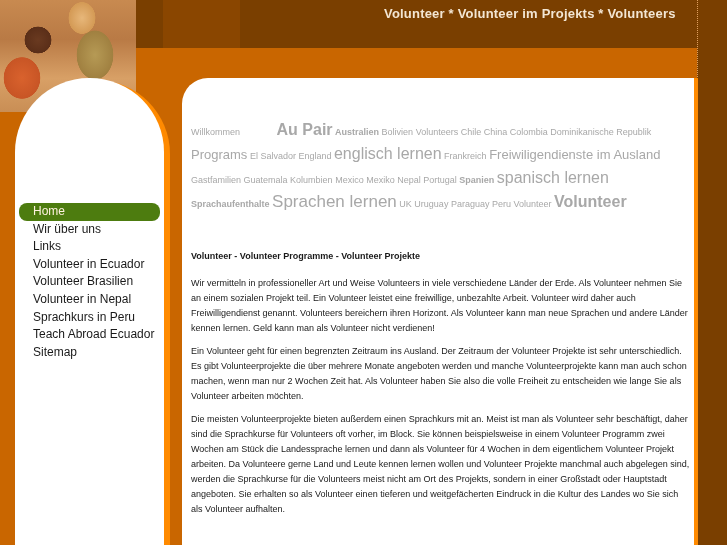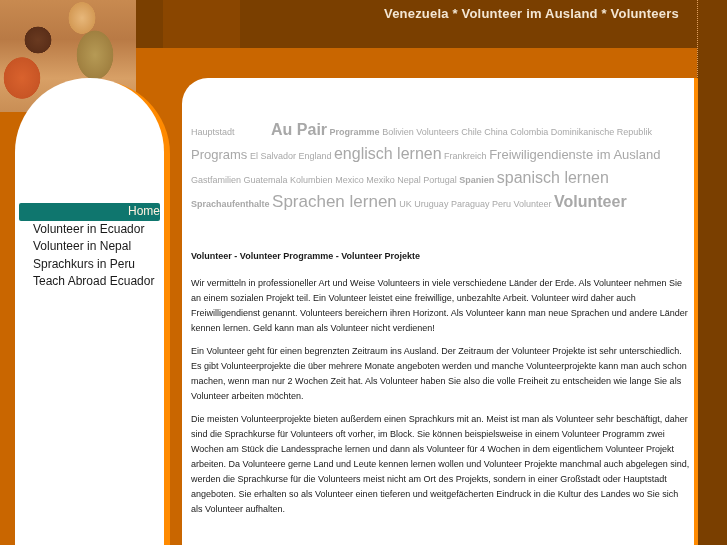--- a/index.html
+++ b/index.html
@@ -47,21 +47,21 @@
     position:absolute; left:15px; top:78px; width:149px; height:480px;
     background:#ffffff; border-radius:74px 74px 0 0;
   }
   .nav { position:absolute; left:19px; top:203px; width:141px; }
   .nav-item {
     display:block; height:17.6px; line-height:17.6px;
     padding-left:14px; font-size:12px; color:#1a1a1a;
     text-decoration:none; white-space:nowrap; cursor:pointer;
   }
   .nav-item.active {
-    background:#0f766e; color:#fff2e0; border-radius:2px;text-align:right;
+    background:#4d7c0f; color:#fff2e0; border-radius:8px;
   }
   
   .content-shadow {
     position:absolute; left:186px; top:78px; width:512px; height:470px;
     background:#ff8a00; border-radius:26px 0 0 0;
   }
   .content {
     position:absolute; left:182px; top:78px; width:512px; height:470px;
     background:#ffffff; border-radius:26px 0 0 0;
   }
@@ -84,42 +84,46 @@
   .main-text h1 { font-size:9px; font-weight:bold; margin:0 0 12px 0; }
   .main-text h2 { font-size:9px; font-weight:bold; margin:0 0 12px 0; }
   .main-text p { margin:0 0 8px 0; }
 </style>
 </head>
 <body>
 
 <div class="top-band"></div>
 <div class="photo-dark"></div>
 <div class="photo"></div>
-<div class="header-title">Venezuela * Volunteer im Ausland * Volunteers</div>
+<div class="header-title">Volunteer * Volunteer im Projekts * Volunteers</div>
 
 <div class="right-col"></div>
 
 <div class="sidebar-shadow"></div>
 <div class="sidebar"></div>
 
 <nav class="nav">
   <a class="nav-item active">Home</a>
+  <a class="nav-item">Wir über uns</a>
+  <a class="nav-item">Links</a>
   <a class="nav-item">Volunteer in Ecuador</a>
+  <a class="nav-item">Volunteer Brasilien</a>
   <a class="nav-item">Volunteer in Nepal</a>
   <a class="nav-item">Sprachkurs in Peru</a>
   <a class="nav-item">Teach Abroad Ecuador</a>
+  <a class="nav-item">Sitemap</a>
 </nav>
 
 <div class="content-shadow"></div>
 <div class="content"></div>
 
 <div class="tags">
-  <a class="t1">Hauptstadt</a> 
+  <a class="t1">Willkommen</a> 
   <a class="t2">Au Pair</a> 
-  <a class="t3">Programme</a> 
+  <a class="t3">Australien</a> 
   <a class="t1">Bolivien</a> 
   <a class="t1">Volunteers</a> 
   <a class="t1">Chile</a> 
   <a class="t1">China</a> 
   <a class="t1">Colombia</a> 
   <a class="t1">Dominikanische Republik</a> 
   <a class="t4">Programs</a> 
   <a class="t1">El Salvador</a> 
   <a class="t1">England</a> 
   <a class="t5">englisch lernen</a> 

